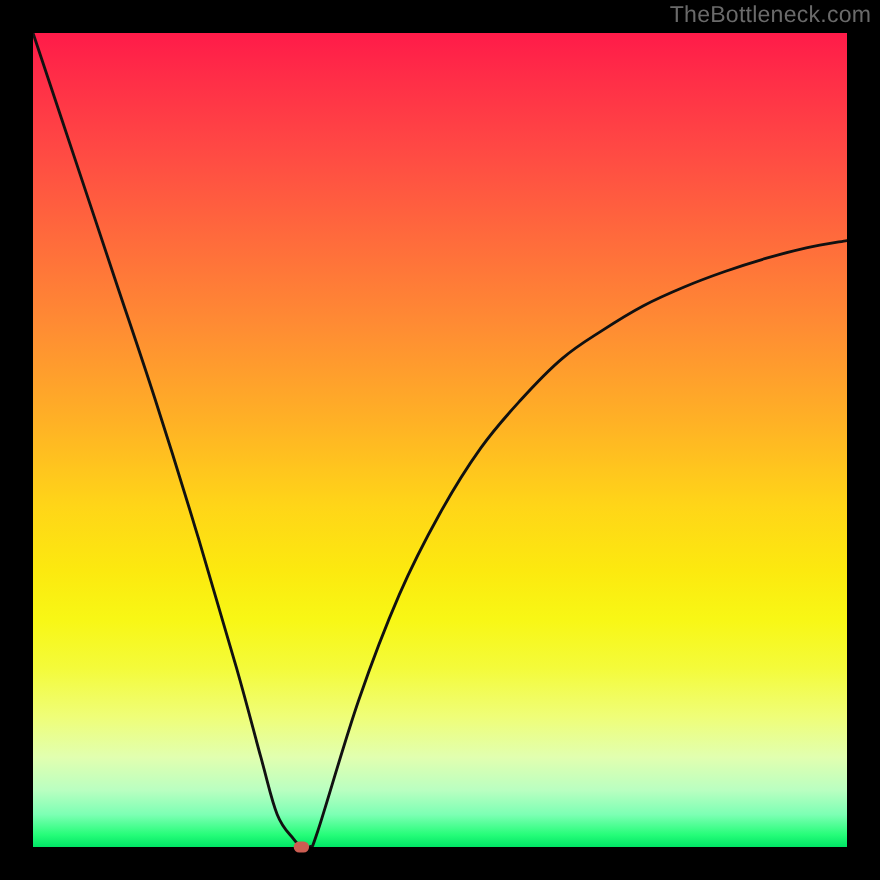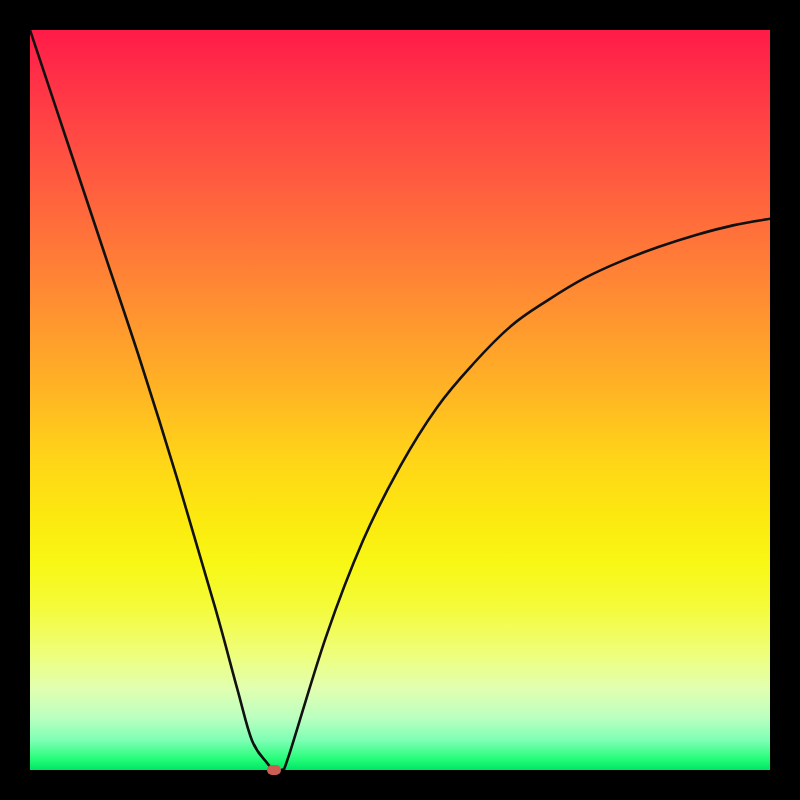--- a/index.html
+++ b/index.html
@@ -61,20 +61,21 @@
     height: 10px;
     background: #cc5d52;
     border-radius: 5px;
     transform: translate(-50%, -50%);
   }
 </style>
 </head>
 <body>
 
 <div class="frame">
+  <div class="watermark">TheBottleneck.com</div>
   <div class="plot">
     <div class="gradient"></div>
     <svg class="curve" viewBox="0 0 740 740" preserveAspectRatio="none">
       <path id="curve-path" fill="none" stroke="#111" stroke-width="2.6" stroke-linecap="round" stroke-linejoin="round" d="M 0.00 0.00 C 6.66 19.98, 23.68 71.04, 37.00 111.00 C 50.32 150.96, 60.68 182.04, 74.00 222.00 C 87.32 261.96, 97.68 291.71, 111.00 333.00 C 124.32 374.29, 134.68 407.44, 148.00 451.40 C 161.32 495.36, 174.34 539.90, 185.00 577.20 C 195.66 614.50, 200.54 634.62, 207.20 658.60 C 213.86 682.58, 216.67 697.08, 222.00 710.40 C 227.33 723.72, 232.80 727.27, 236.80 732.60 C 240.80 737.93, 241.54 738.67, 244.20 740.00 C 246.86 741.33, 248.94 742.66, 251.60 740.00 C 254.26 737.34, 251.01 749.18, 259.00 725.20 C 266.99 701.22, 282.68 645.43, 296.00 606.80 C 309.32 568.17, 319.68 541.24, 333.00 510.60 C 346.32 479.96, 356.68 460.58, 370.00 436.60 C 383.32 412.62, 393.68 396.05, 407.00 377.40 C 420.32 358.75, 430.68 347.65, 444.00 333.00 C 457.32 318.35, 467.68 307.32, 481.00 296.00 C 494.32 284.68, 504.68 278.76, 518.00 270.10 C 531.32 261.44, 541.68 254.96, 555.00 247.90 C 568.32 240.84, 578.68 236.47, 592.00 230.88 C 605.32 225.29, 615.68 221.48, 629.00 216.82 C 642.32 212.16, 652.68 208.84, 666.00 204.98 C 679.32 201.12, 689.68 198.29, 703.00 195.36 C 716.32 192.43, 733.34 189.90, 740.00 188.70"></path>
     </svg>
     <div class="dot" id="marker-dot" style="left: 244.2px; top: 740px; background: rgb(204, 93, 82);"></div>
   </div>
 </div>
 
 </body></html>

